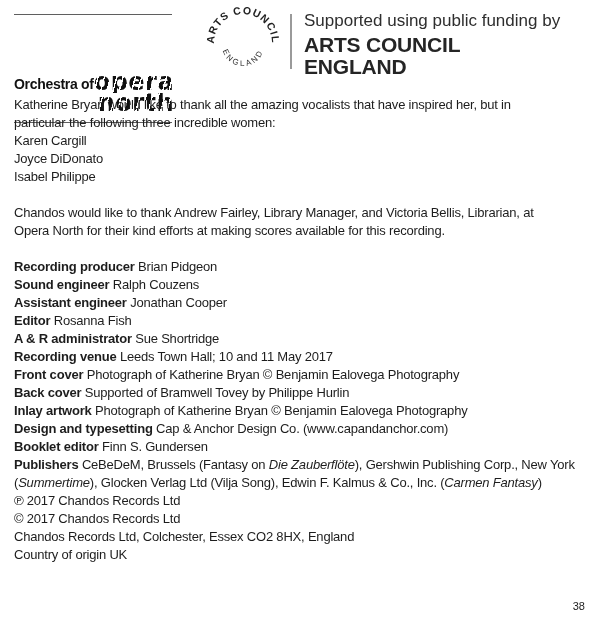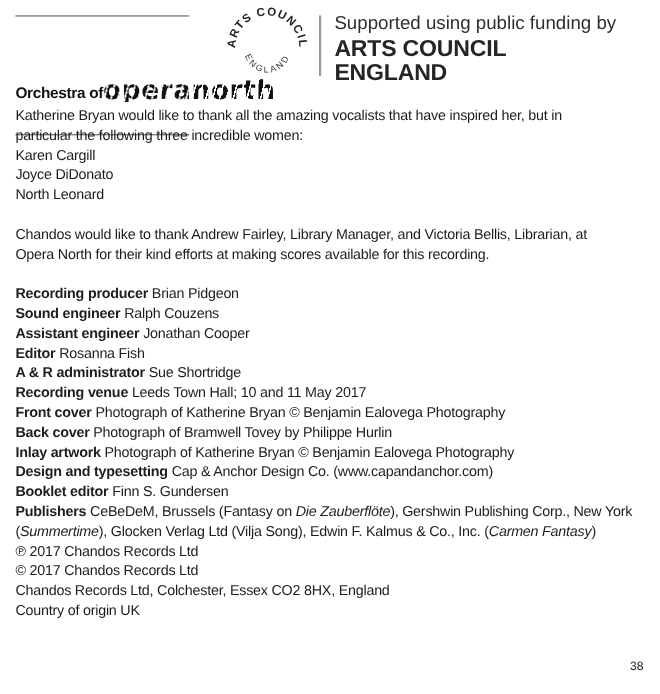--- a/index.html
+++ b/index.html
@@ -35,21 +35,21 @@
   .on-prefix {
     font-weight: bold;
     font-size: 14px;
     letter-spacing: -0.3px;
     margin-top: 4px;
     color: #111;
     white-space: nowrap;
   }
   .on-wordmark {
     display: flex;
-    flex-direction: row;
+    flex-direction: column;
     align-items: flex-end;
   }
   .stencil {
     font-family: "DejaVu Sans", sans-serif;
     font-weight: bold;
     font-size: 24px;
     line-height: 21px;
     letter-spacing: 0.5px;
     color: #111;
   }
@@ -162,36 +162,36 @@
     <div class="ace-name">ENGLAND</div>
   </div>
 
   <div class="body-text">
     <div class="section">
       <div class="line">Katherine Bryan would like to thank all the amazing vocalists that have inspired her, but in
 particular the following three incredible women:</div>
       <div id="names-list">
           <div class="line">Karen Cargill</div>
           <div class="line">Joyce DiDonato</div>
-          <div class="line">North Leonard</div>
+          <div class="line">Isabel Philippe</div>
         </div>
     </div>
     <div class="section">
       <div class="line">Chandos would like to thank Andrew Fairley, Library Manager, and Victoria Bellis, Librarian, at
 Opera North for their kind efforts at making scores available for this recording.</div>
     </div>
     <div id="credits-list">
         <div class="credit-line"><span class="bold">Recording producer </span><span class="regular">Brian Pidgeon</span></div>
         <div class="credit-line"><span class="bold">Sound engineer </span><span class="regular">Ralph Couzens</span></div>
         <div class="credit-line"><span class="bold">Assistant engineer </span><span class="regular">Jonathan Cooper</span></div>
         <div class="credit-line"><span class="bold">Editor </span><span class="regular">Rosanna Fish</span></div>
         <div class="credit-line"><span class="bold">A &amp; R administrator </span><span class="regular">Sue Shortridge</span></div>
         <div class="credit-line"><span class="bold">Recording venue </span><span class="regular">Leeds Town Hall; 10 and 11 May 2017</span></div>
         <div class="credit-line"><span class="bold">Front cover </span><span class="regular">Photograph of Katherine Bryan © Benjamin Ealovega Photography</span></div>
-        <div class="credit-line"><span class="bold">Back cover </span><span class="regular">Photograph of Bramwell Tovey by Philippe Hurlin</span></div>
+        <div class="credit-line"><span class="bold">Back cover </span><span class="regular">Supported of Bramwell Tovey by Philippe Hurlin</span></div>
         <div class="credit-line"><span class="bold">Inlay artwork </span><span class="regular">Photograph of Katherine Bryan © Benjamin Ealovega Photography</span></div>
         <div class="credit-line"><span class="bold">Design and typesetting </span><span class="regular">Cap &amp; Anchor Design Co. (www.capandanchor.com)</span></div>
         <div class="credit-line"><span class="bold">Booklet editor </span><span class="regular">Finn S. Gundersen</span></div>
         <div class="credit-line"><span class="bold">Publishers </span><span class="regular">CeBeDeM, Brussels (Fantasy on </span><span class="italic">Die Zauberflöte</span><span class="regular">), Gershwin Publishing Corp., New York
 (</span><span class="italic">Summertime</span><span class="regular">), Glocken Verlag Ltd (Vilja Song), Edwin F. Kalmus &amp; Co., Inc. (</span><span class="italic">Carmen Fantasy</span><span class="regular">)</span></div>
         <div class="credit-line"><span class="regular">℗ 2017 Chandos Records Ltd</span></div>
         <div class="credit-line"><span class="regular">© 2017 Chandos Records Ltd</span></div>
         <div class="credit-line"><span class="regular">Chandos Records Ltd, Colchester, Essex CO2 8HX, England</span></div>
         <div class="credit-line"><span class="regular">Country of origin UK</span></div>
       </div>

